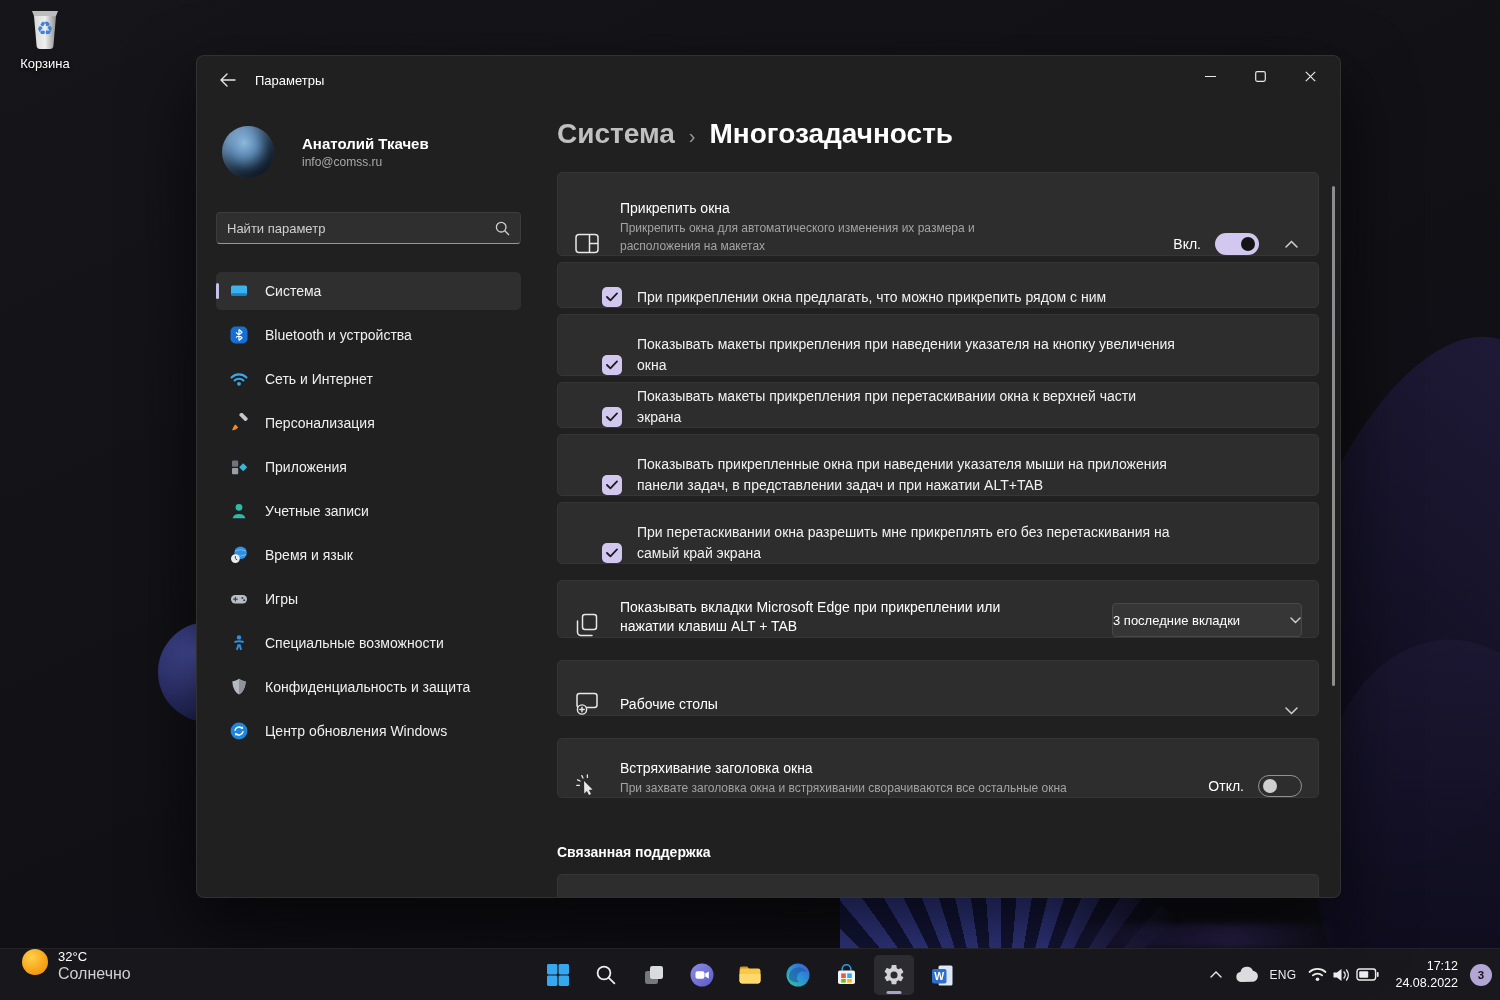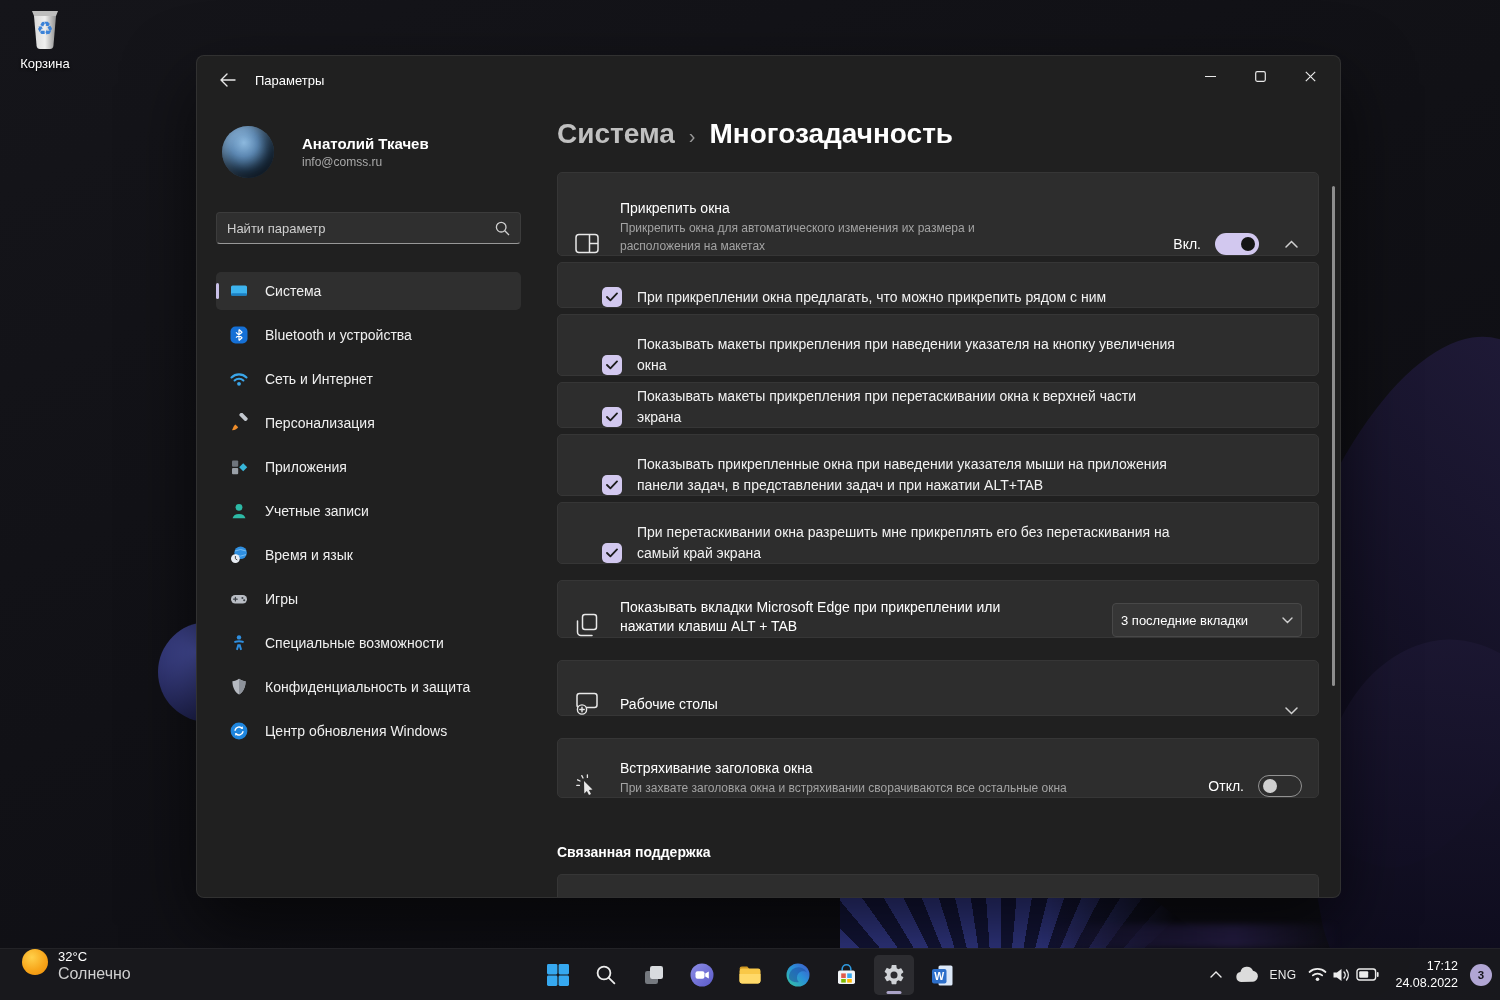--- a/index.html
+++ b/index.html
@@ -84,21 +84,21 @@
   .toggle.off { background:transparent; border:1px solid #929292; }
   .toggle.off .knob { position:absolute; left:4px; top:3px; width:14px; height:14px; border-radius:50%; background:#cfcfcf; }
   .exp-chevron { margin-left:26px; margin-right:4px; cursor:pointer; display:grid; place-items:center; }
   .sub-row { margin-top:6px; padding-left:44px; min-height:46px; }
   .sub-row.tall { min-height:62px; }
   .checkbox { width:20px; height:20px; border-radius:5px; background:#d2c8ef; flex:none; display:grid; place-items:center; cursor:pointer; }
   .sub-label { margin-left:15px; font-size:14px; color:#f2f2f2; line-height:1.45; max-width:545px; }
   .edge-card { margin-top:16px; min-height:58px; }
   .edge-title { max-width:410px; }
   .dropdown { margin-left:auto; min-width:190px; height:34px; background:#363636; border:1px solid #484848; border-radius:4px;
-    display:flex; align-items:center; padding:0 8px; font-size:13px; color:#fff; gap:26px; cursor:pointer;
+    display:flex; align-items:center; padding:0 0; font-size:13px; color:#fff; gap:26px; cursor:pointer;
     font-family:inherit; justify-content:space-between; }
   .desk-card { margin-top:22px; min-height:56px; }
   .shake-card { margin-top:22px; min-height:60px; }
   .related-h { margin-top:46px; font-size:14px; font-weight:700; color:#fff; }
   .cut-card { margin-top:14px; height:26px; background:#2d2d2d; border:1px solid #363636; border-bottom:none;
     border-radius:5px 5px 0 0; }
   .scrollbar { position:absolute; right:5px; top:130px; width:3px; height:500px; background:#8d8d8d; border-radius:2px; cursor:pointer; }
 
   
   .taskbar { position:absolute; left:0; right:0; bottom:0; height:52px; z-index:10;

